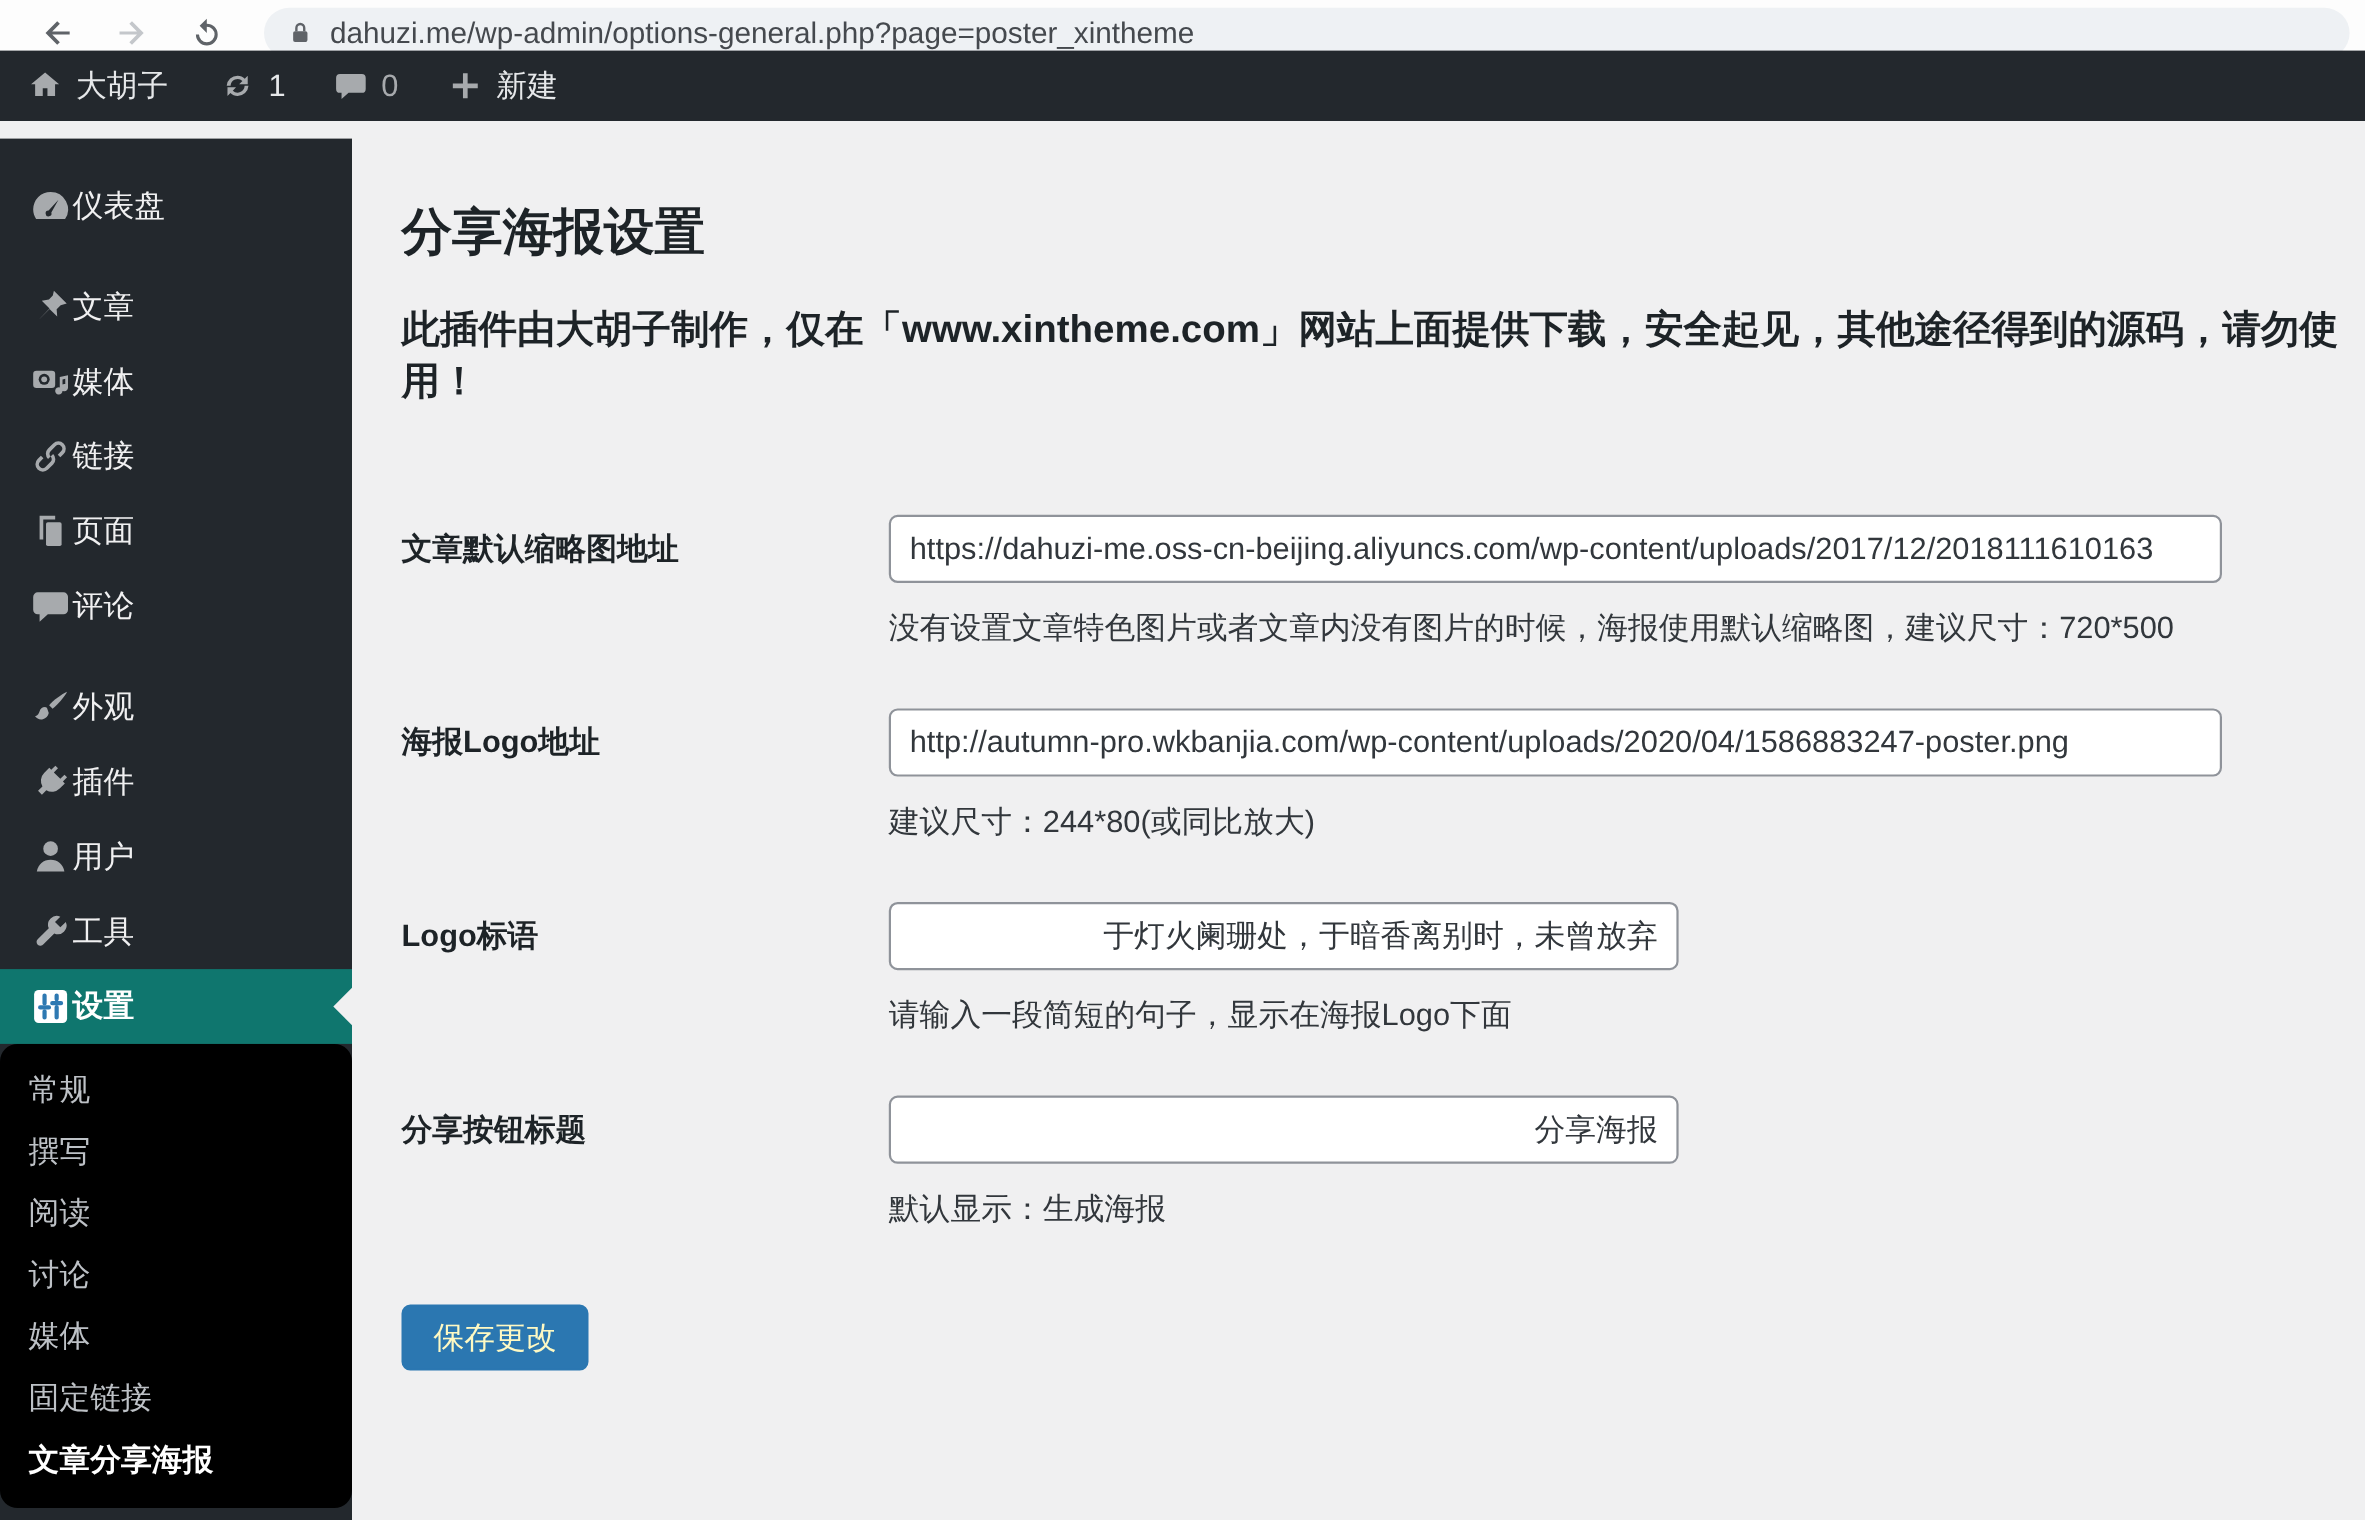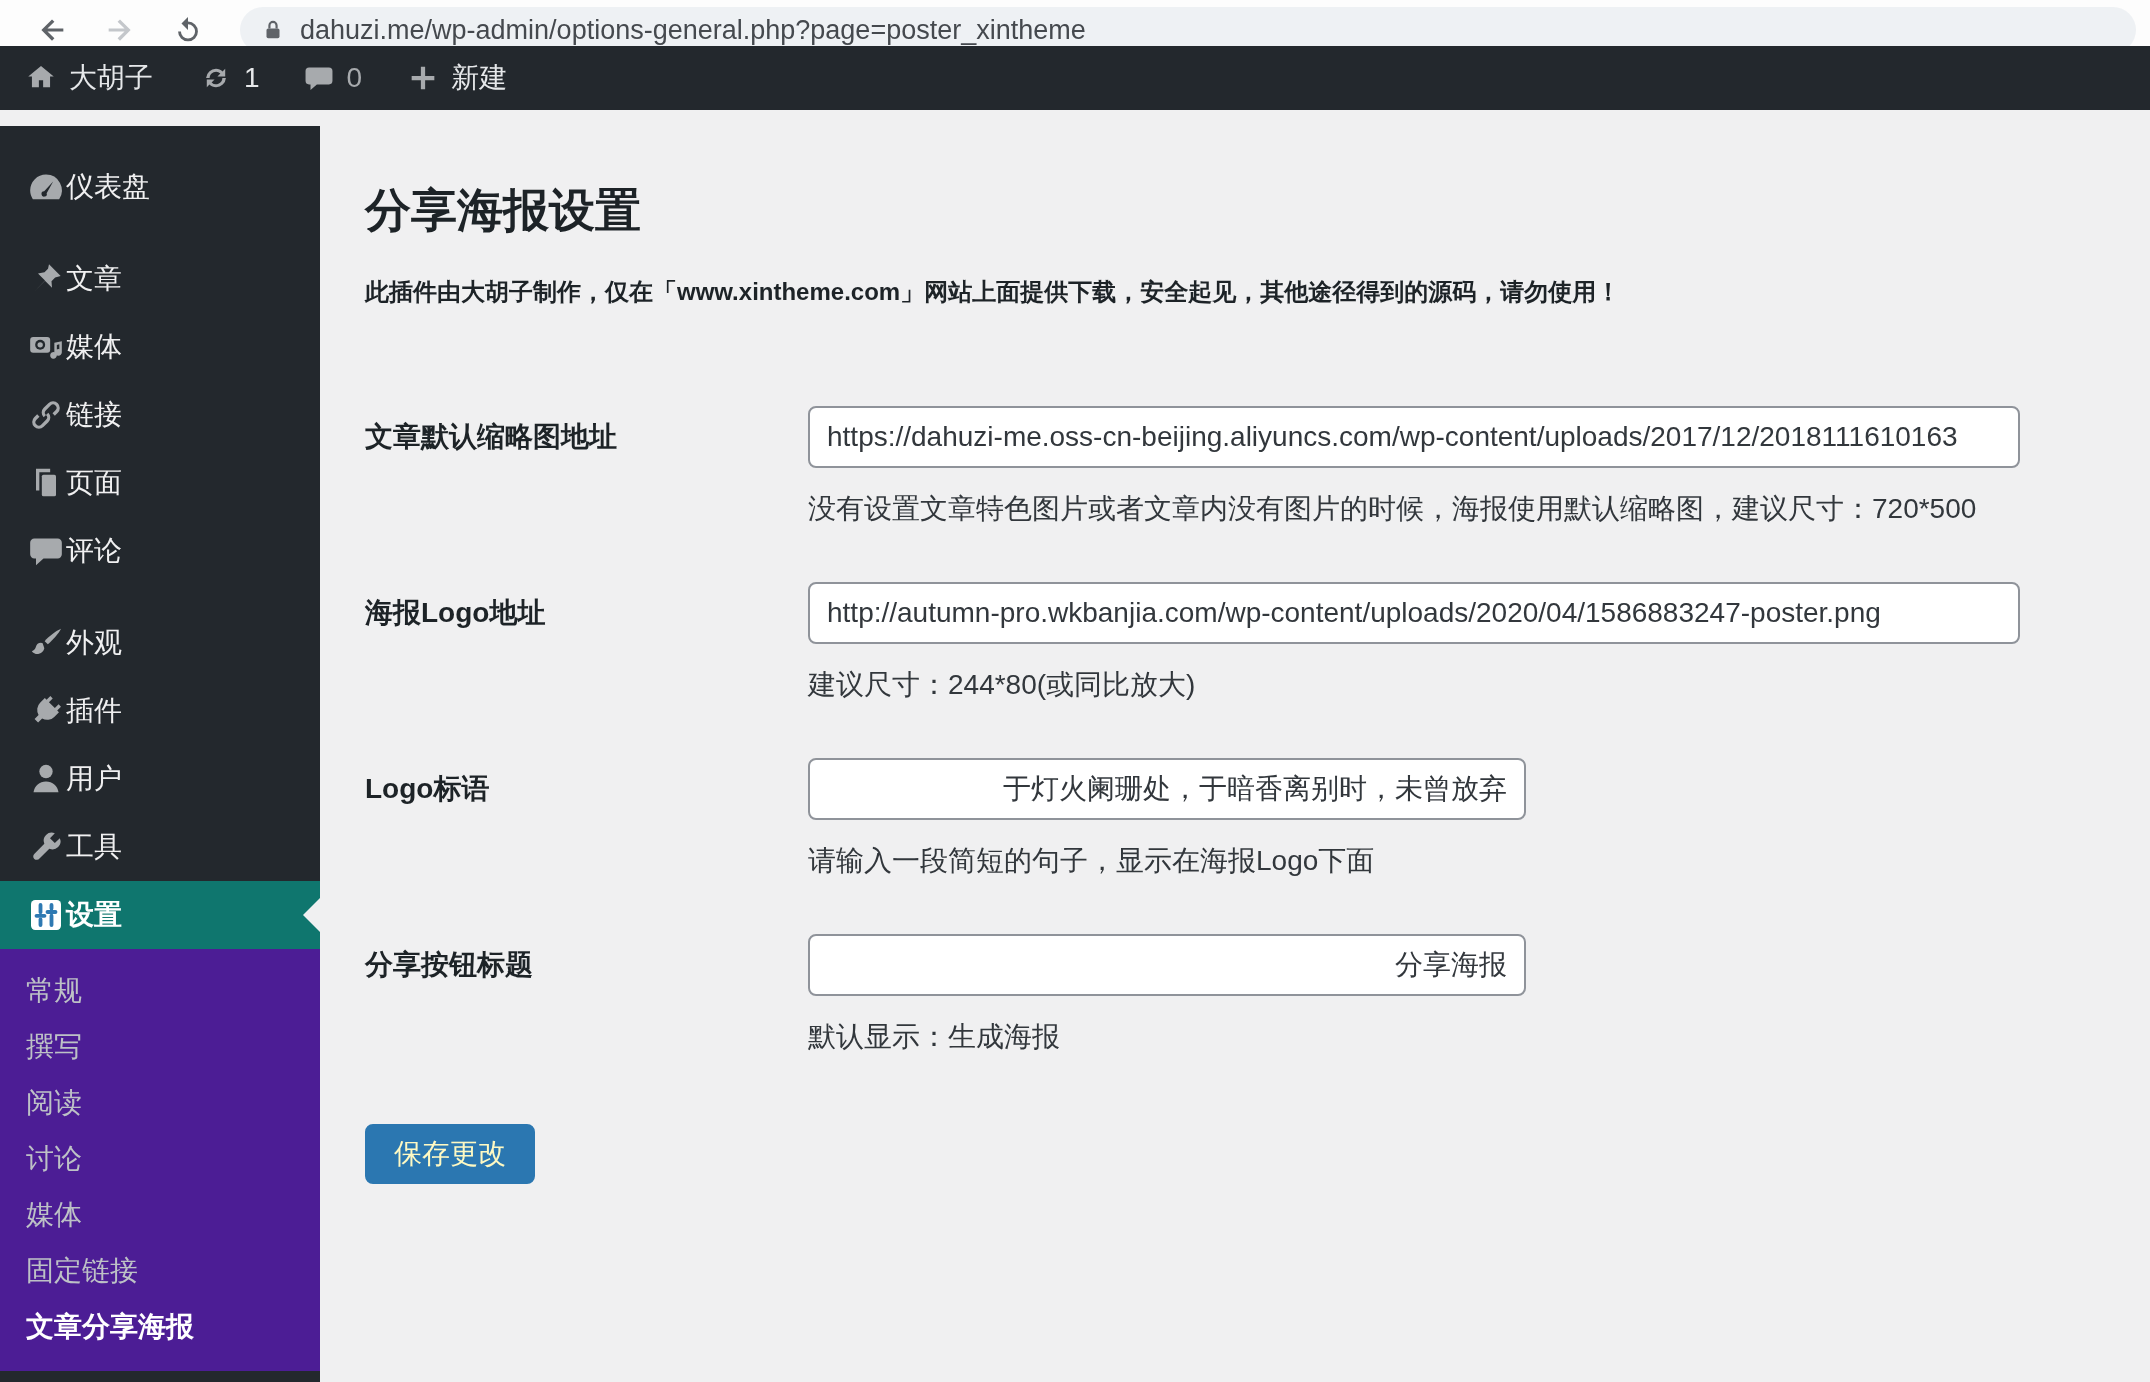--- a/index.html
+++ b/index.html
@@ -50,34 +50,34 @@
     color:#f0f0f1; font-size:28px; cursor:pointer; position:relative;
   }
   .menu-item svg { width:40px; height:40px; fill:#a7aaad; flex-shrink:0; }
   .menu-item.first { margin-top:27px; }
   .menu-item.sep { margin-top:24px; }
   .menu-item.active { background:#0f766e; color:#ffffff;font-weight:bold; }
   .menu-item.active::after {
     content:""; position:absolute; right:0; top:50%; margin-top:-17px;
     border:17px solid transparent; border-right-color:#f0f0f1;
   }
-  .submenu { background:#4c1d95; padding:14px 0 16px 0; }
+  .submenu { background:#000000; padding:14px 0 16px 0;border-radius:16px; }
   .submenu-item {
     height:56px; line-height:56px; padding-left:26px;
     font-size:28px; color:#bdc1c6; cursor:pointer;
   }
   .submenu-item.current { color:#ffffff; font-weight:bold; }
 
   
   .content {
     position:absolute; left:320px; top:126px; right:0; bottom:0;
     background:#f0f0f1; padding-left:45px;
   }
   .page-title { margin:54px 0 0 0; font-size:46px; font-weight:600; color:#1d2327; }
-  .notice { margin:34px 0 0 0; font-size:24px; font-weight:bold; color:#1d2327; }
+  .notice { margin:34px 0 0 0; font-size:35px; font-weight:bold; color:#1d2327; }
   .form-table { margin-top:98px; }
   .form-row { display:flex; margin-bottom:54px; }
   .row-label { width:443px; flex-shrink:0; font-size:28px; font-weight:bold; color:#1d2327; line-height:62px; }
   .text-input {
     height:62px; border:2px solid #8f939a; border-radius:8px; background:#ffffff;
     font-size:28px; color:#32373c; padding:0 17px; outline:none;
     font-family:"Liberation Sans","DejaVu Sans",sans-serif; white-space:nowrap; overflow:hidden;
   }
   .text-input.wide { width:1212px; }
   .text-input.narrow { width:718px;text-align:right; }

